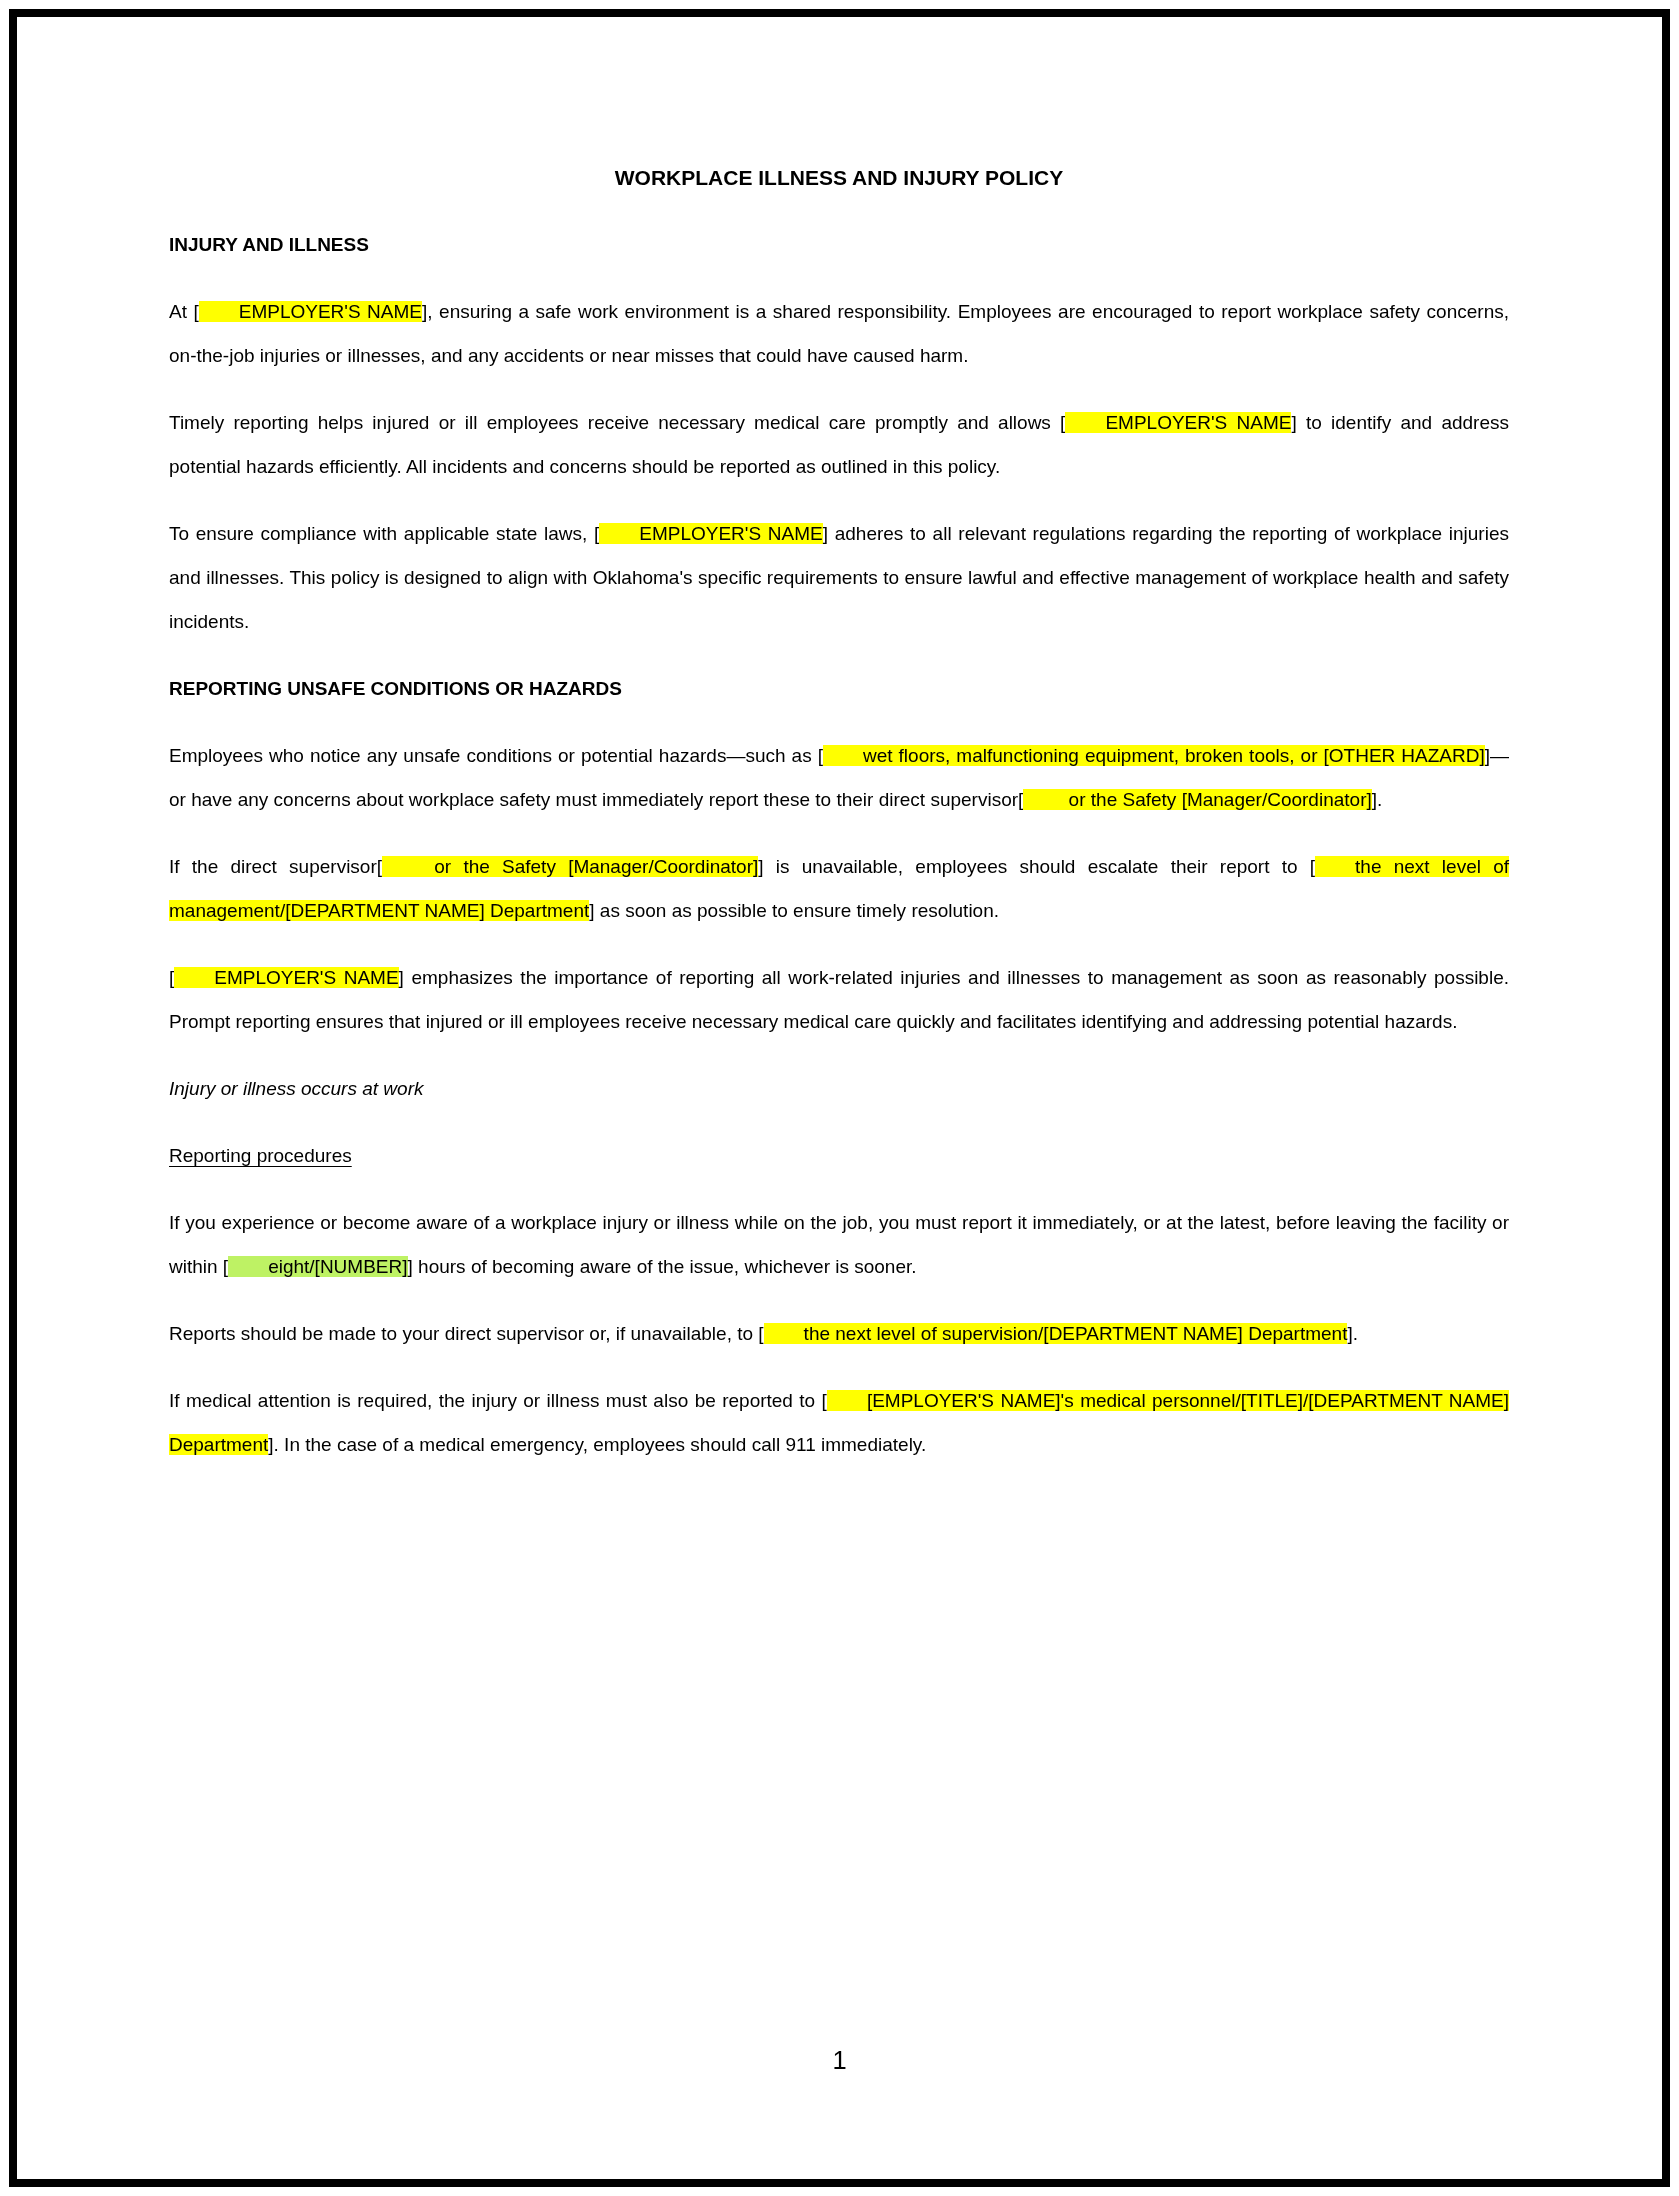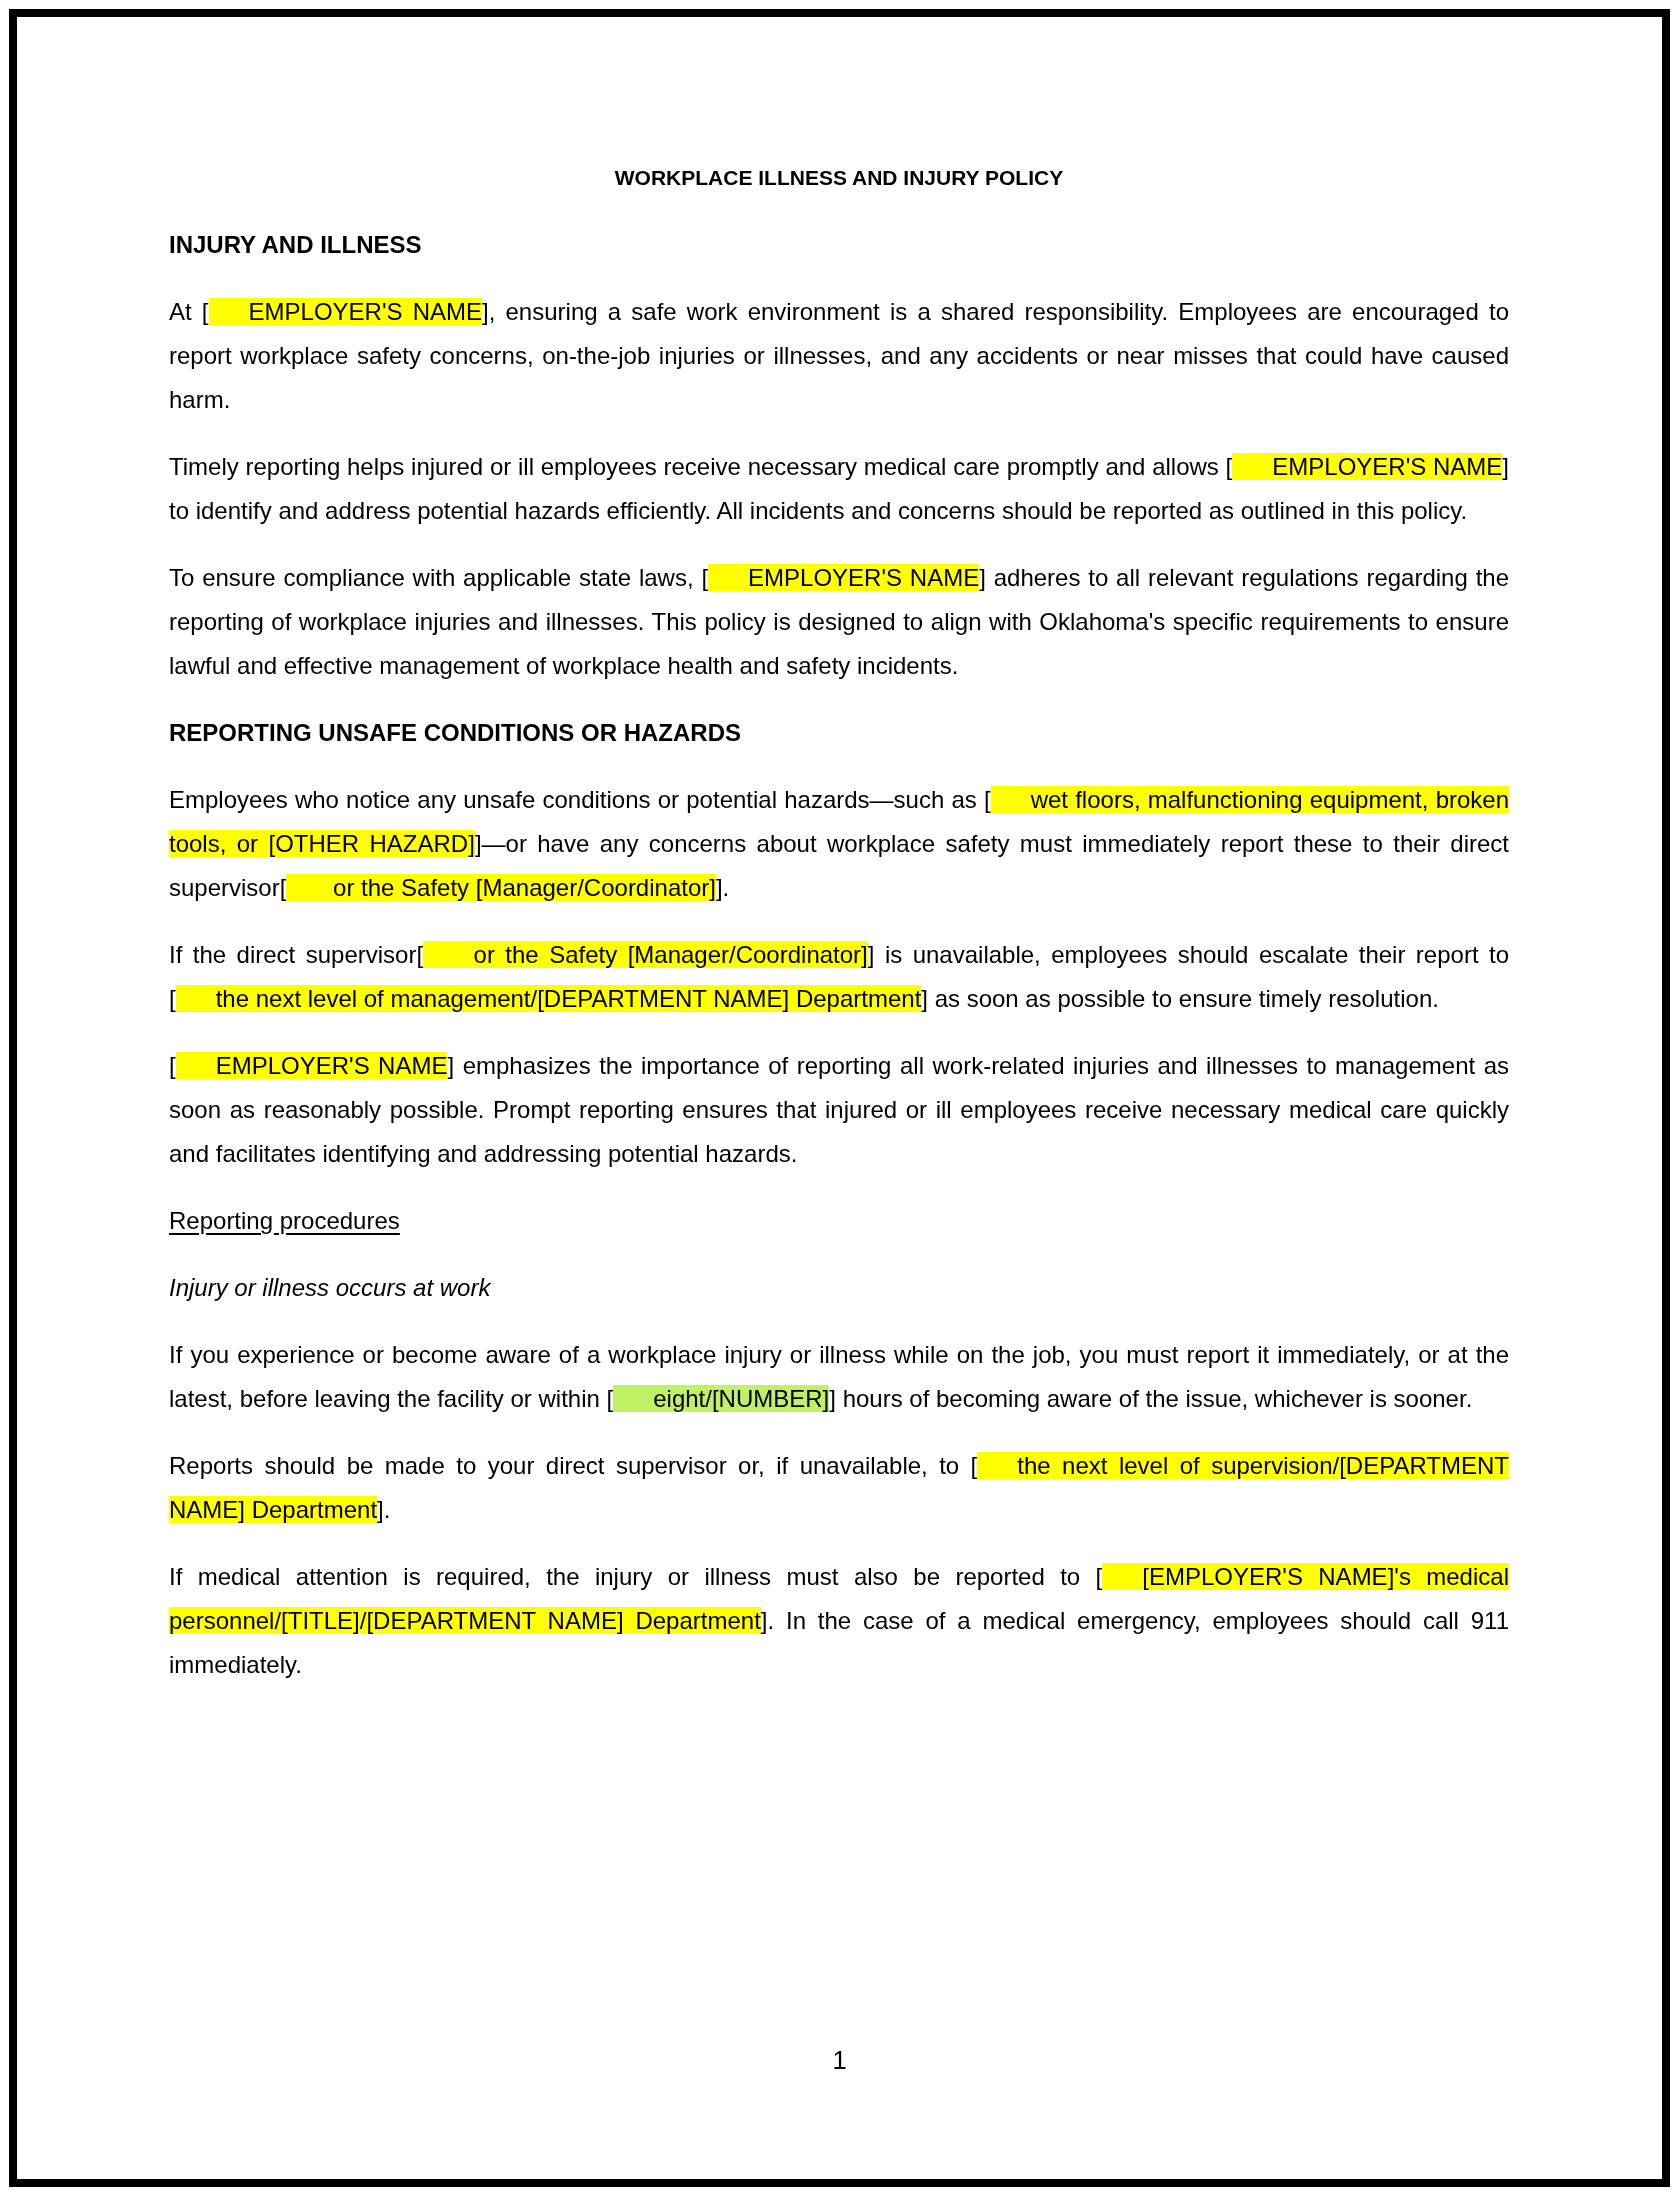--- a/index.html
+++ b/index.html
@@ -32,21 +32,21 @@
     width: 1340px;
   }
   .doc-title {
     font-size: 21px;
     font-weight: bold;
     text-align: center;
     line-height: 44px;
     margin: 0 0 23px 0;
   }
   .block {
-    font-size: 24px;
+    font-size: 19px;
     line-height: 44px;
     margin: 0 0 23px 0;
   }
   .heading {
     font-weight: bold;
     text-align: left;
   }
   .paragraph {
     text-align: justify;
   }
@@ -80,22 +80,22 @@
     <h1 class="doc-title">WORKPLACE ILLNESS AND INJURY POLICY</h1>
     <div>
         <h2 class="block heading"><span>INJURY AND ILLNESS</span></h2>
         <p class="block paragraph"><span>At [</span><span class="hl" style="background-color: rgb(255, 255, 0);">EMPLOYER'S NAME</span><span>], ensuring a safe work environment is a shared responsibility. Employees are encouraged to report workplace safety concerns, on-the-job injuries or illnesses, and any accidents or near misses that could have caused harm.</span></p>
         <p class="block paragraph"><span>Timely reporting helps injured or ill employees receive necessary medical care promptly and allows [</span><span class="hl" style="background-color: rgb(255, 255, 0);">EMPLOYER'S NAME</span><span>] to identify and address potential hazards efficiently. All incidents and concerns should be reported as outlined in this policy.</span></p>
         <p class="block paragraph"><span>To ensure compliance with applicable state laws, [</span><span class="hl" style="background-color: rgb(255, 255, 0);">EMPLOYER'S NAME</span><span>] adheres to all relevant regulations regarding the reporting of workplace injuries and illnesses. This policy is designed to align with Oklahoma's specific requirements to ensure lawful and effective management of workplace health and safety incidents.</span></p>
         <h2 class="block heading"><span>REPORTING UNSAFE CONDITIONS OR HAZARDS</span></h2>
         <p class="block paragraph"><span>Employees who notice any unsafe conditions or potential hazards—such as [</span><span class="hl" style="background-color: rgb(255, 255, 0);">wet floors, malfunctioning equipment, broken tools, or [OTHER HAZARD]</span><span>]—or have any concerns about workplace safety must immediately report these to their direct supervisor[</span><span class="hl" style="background-color: rgb(255, 255, 0);"> or the Safety [Manager/Coordinator]</span><span>].</span></p>
         <p class="block paragraph"><span>If the direct supervisor[</span><span class="hl" style="background-color: rgb(255, 255, 0);"> or the Safety [Manager/Coordinator]</span><span>] is unavailable, employees should escalate their report to [</span><span class="hl" style="background-color: rgb(255, 255, 0);">the next level of management/[DEPARTMENT NAME] Department</span><span>] as soon as possible to ensure timely resolution.</span></p>
         <p class="block paragraph"><span>[</span><span class="hl" style="background-color: rgb(255, 255, 0);">EMPLOYER'S NAME</span><span>] emphasizes the importance of reporting all work-related injuries and illnesses to management as soon as reasonably possible. Prompt reporting ensures that injured or ill employees receive necessary medical care quickly and facilitates identifying and addressing potential hazards.</span></p>
+        <p class="block subheading_italic"><span>Injury or illness occurs at work</span></p>
         <p class="block subheading_underline"><span>Reporting procedures</span></p>
-        <p class="block subheading_italic"><span>Injury or illness occurs at work</span></p>
         <p class="block paragraph"><span>If you experience or become aware of a workplace injury or illness while on the job, you must report it immediately, or at the latest, before leaving the facility or within [</span><span class="hl" style="background-color: #bef264;">eight/[NUMBER]</span><span>] hours of becoming aware of the issue, whichever is sooner.</span></p>
         <p class="block paragraph"><span>Reports should be made to your direct supervisor or, if unavailable, to [</span><span class="hl" style="background-color: rgb(255, 255, 0);">the next level of supervision/[DEPARTMENT NAME] Department</span><span>].</span></p>
         <p class="block paragraph"><span>If medical attention is required, the injury or illness must also be reported to [</span><span class="hl" style="background-color: rgb(255, 255, 0);">[EMPLOYER'S NAME]'s medical personnel/[TITLE]/[DEPARTMENT NAME] Department</span><span>]. In the case of a medical emergency, employees should call 911 immediately.</span></p>
       </div>
   </div>
   <div class="page-number">1</div>
 </div>
 
 
 </body></html>

